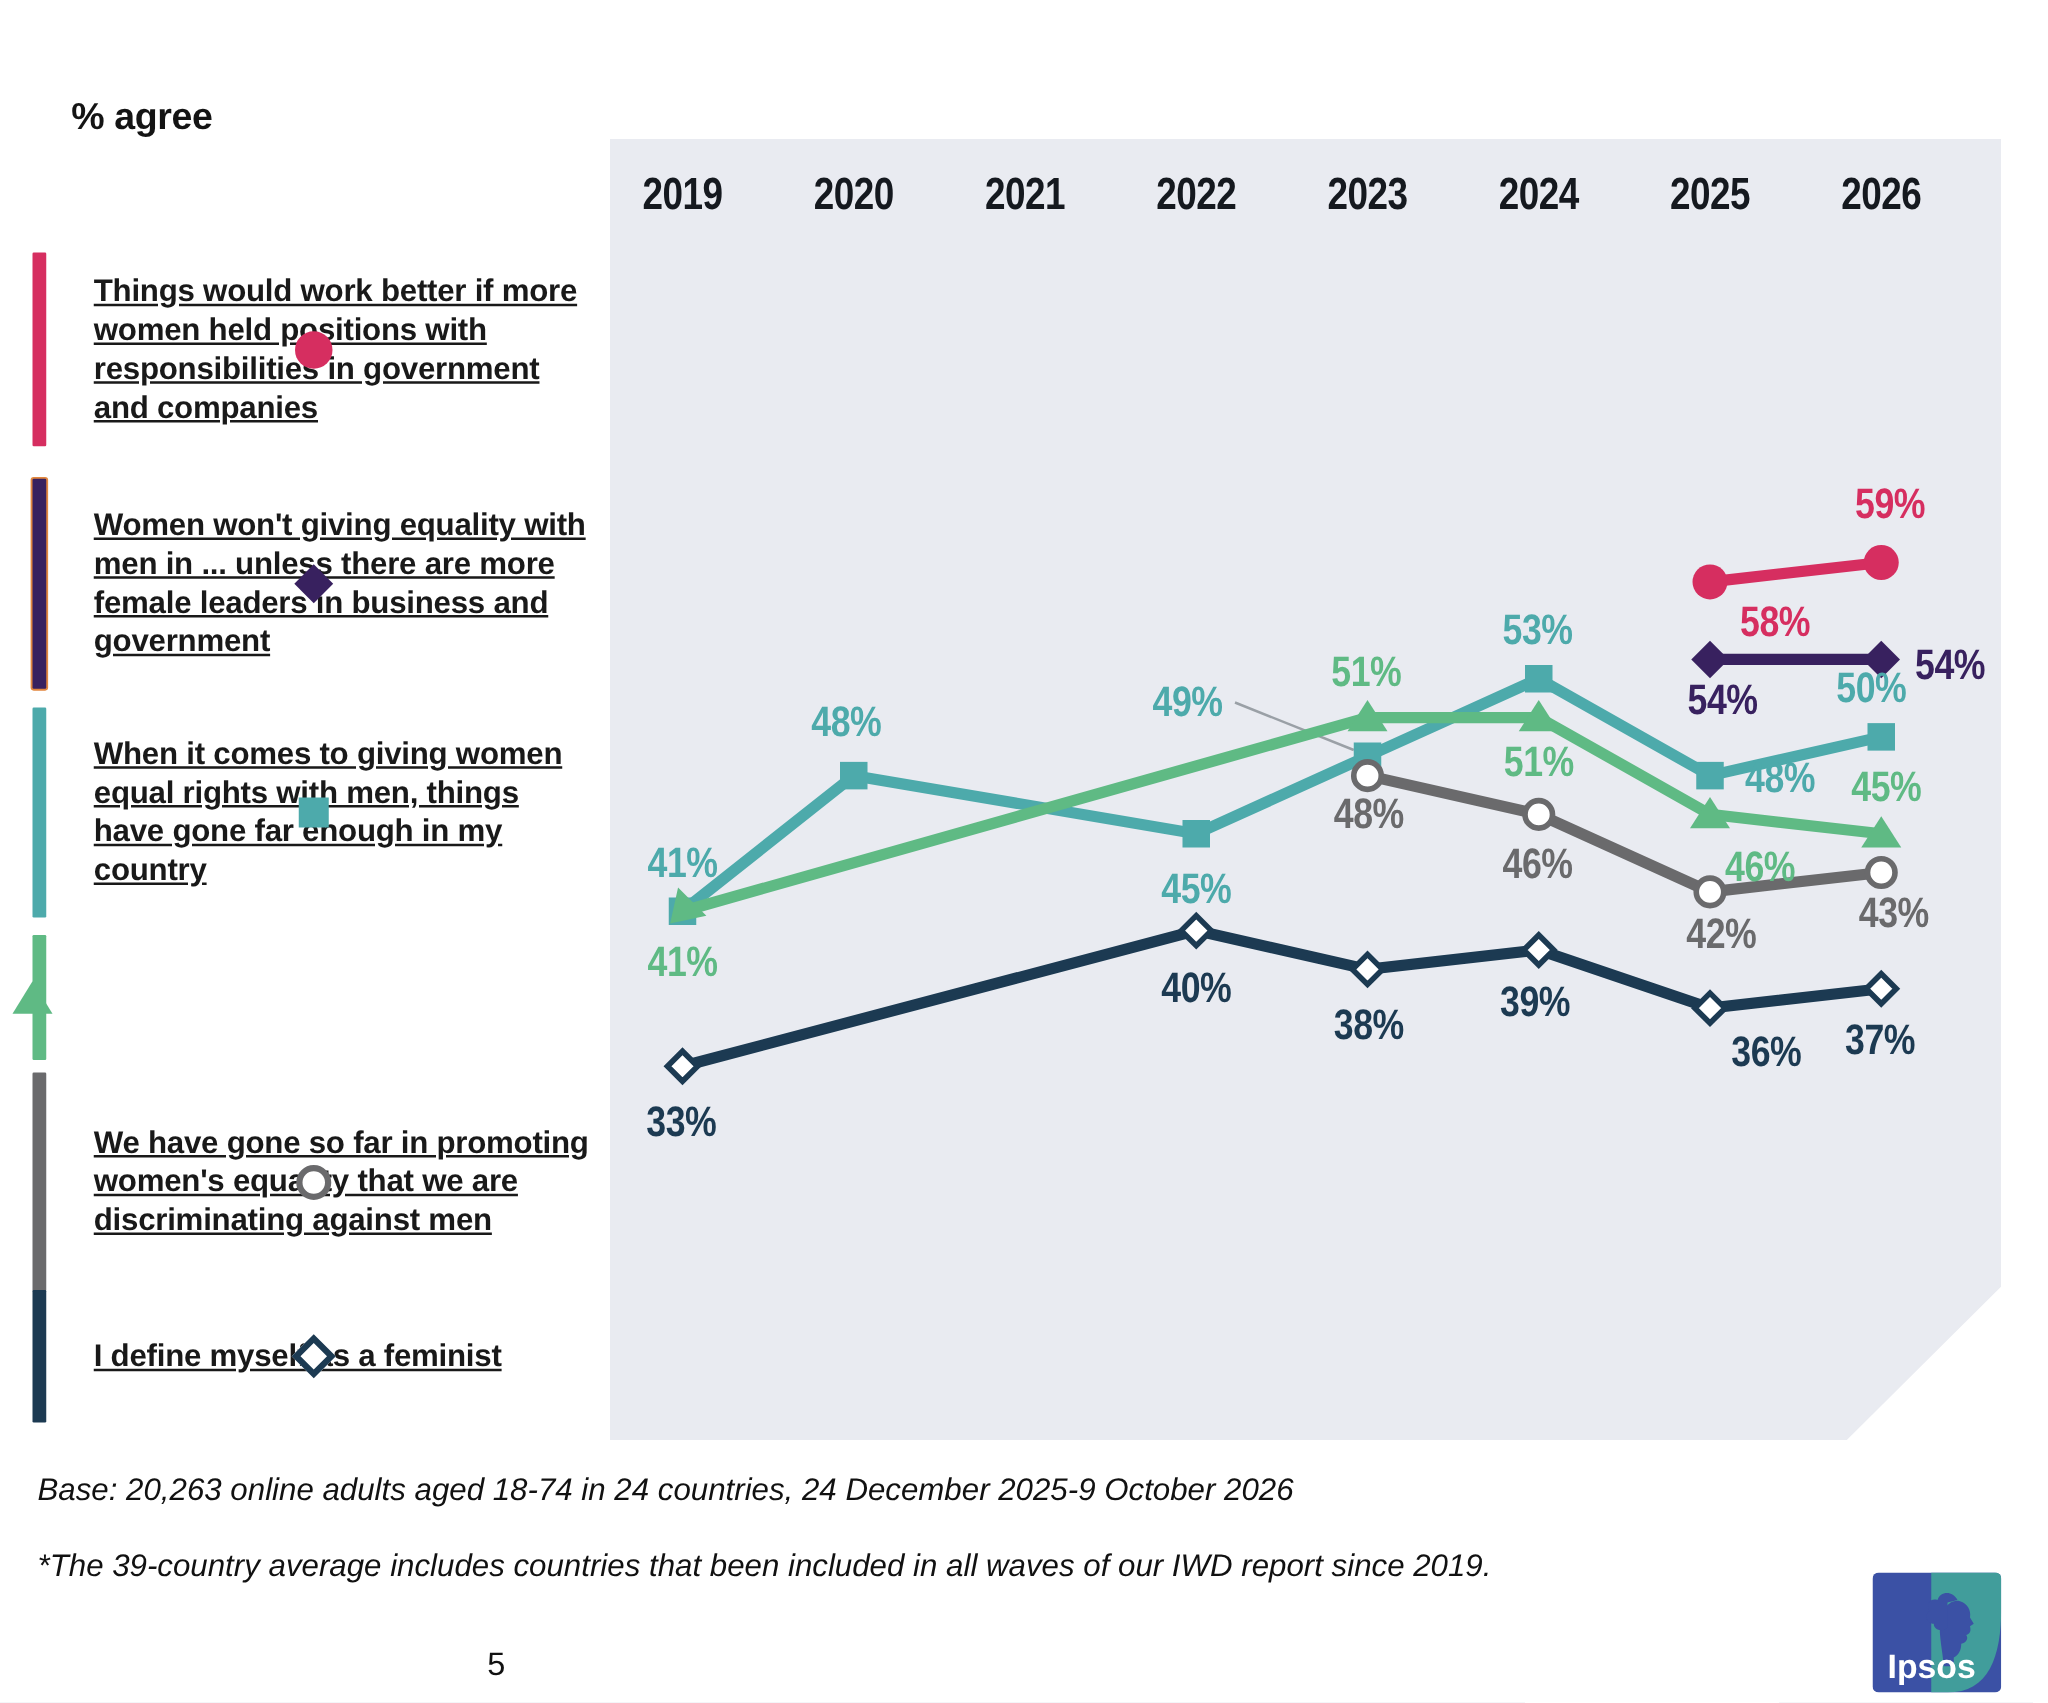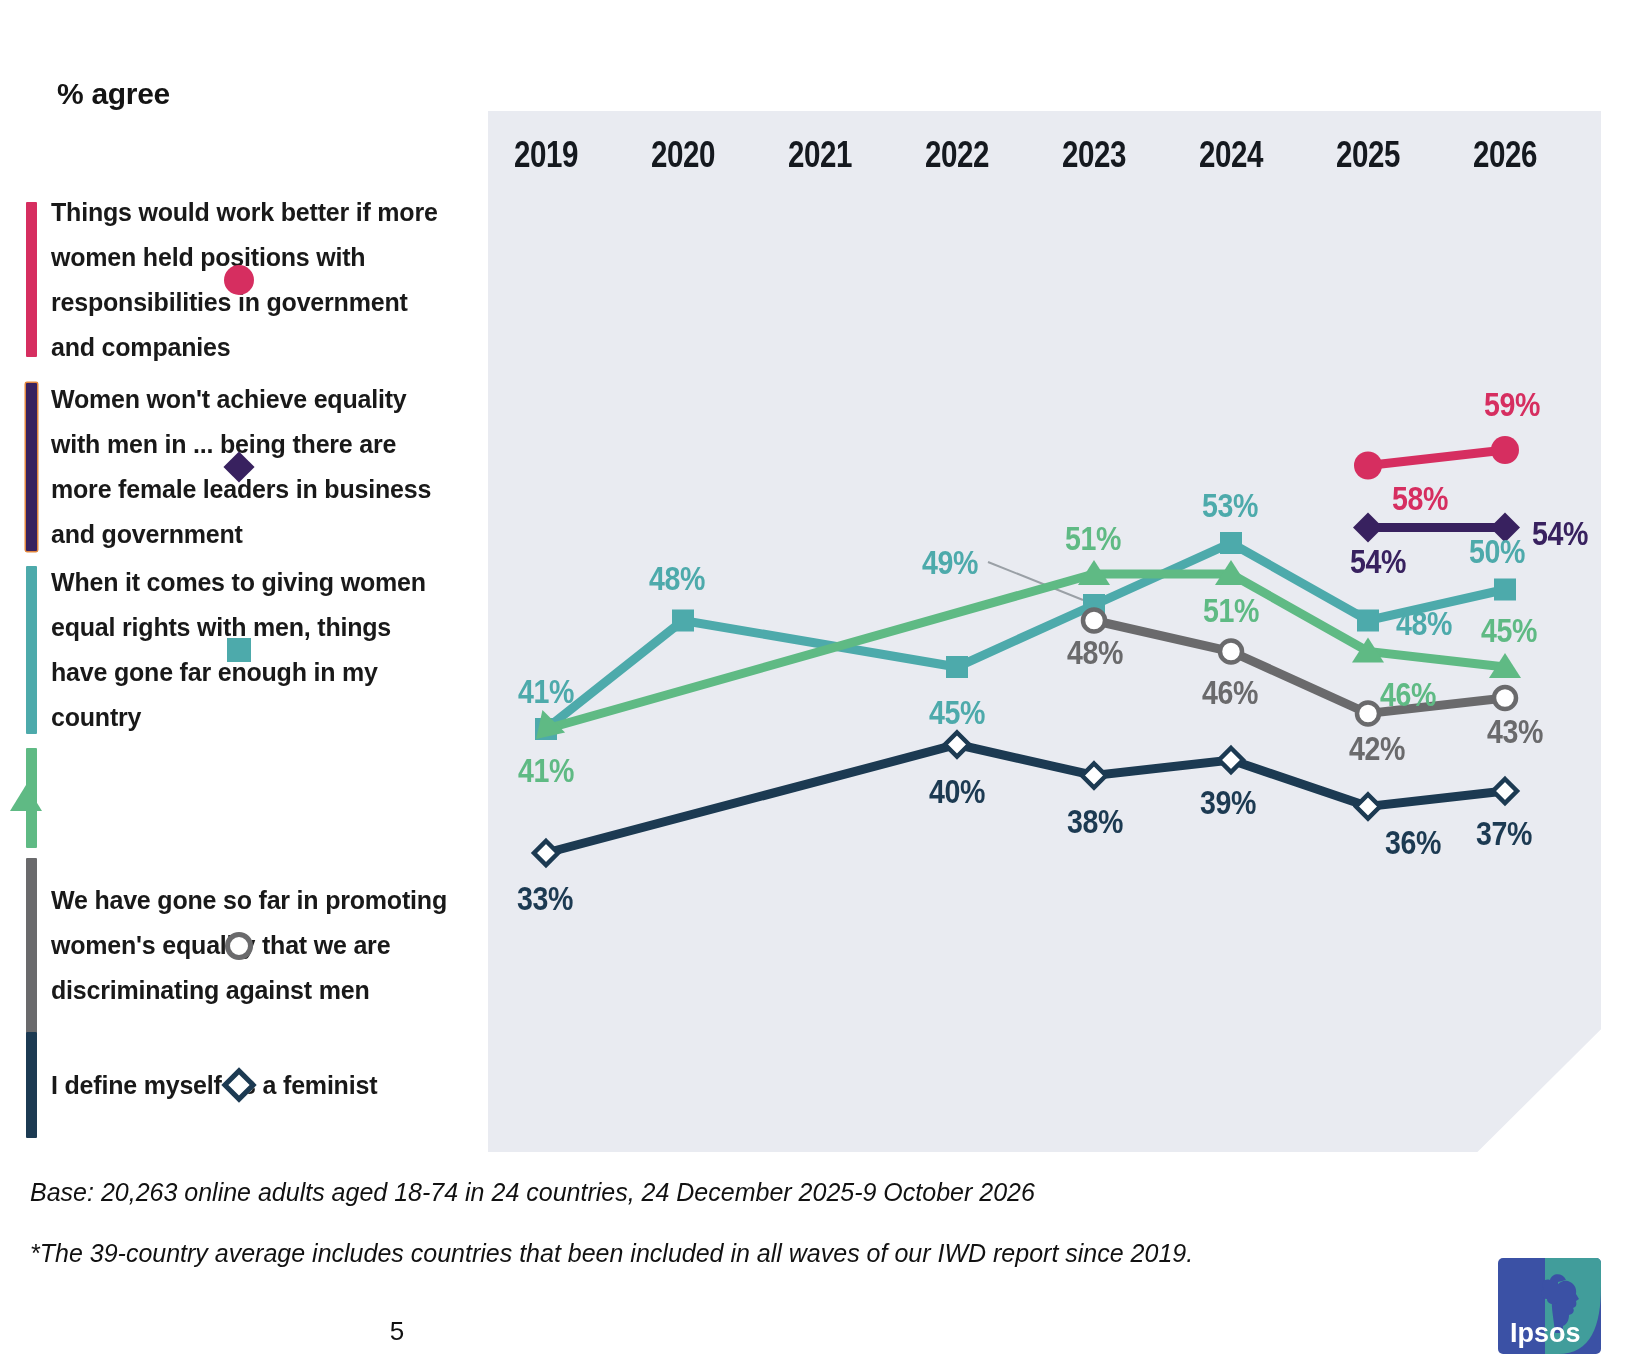--- a/index.html
+++ b/index.html
@@ -15,23 +15,24 @@
     left:57px;top:75px;width:420px;
     font-size:30px;font-weight:700;line-height:37px;color:#141414;
     letter-spacing:-0.3px;
   }
   
   .legend-item{position:absolute;left:26px;display:flex;align-items:center;}
   .legend-bar{position:absolute;left:0;top:0;width:11px;height:100%;border-radius:1px;}
   .legend-bar.outlined{box-shadow:0 0 0 1.5px #e2873f;}
   .legend-marker{position:absolute;left:50%;top:50%;}
   .legend-text{
-    margin-left:25px;width:400px;
-    font-size:25px;font-weight:700;line-height:45px;color:#191919;
+    margin-left:49px;width:400px;
+    font-size:25px;font-weight:700;line-height:31px;color:#191919;
     letter-spacing:-0.2px;
+    text-decoration:underline;
   }
   .m-circle{width:30px;height:30px;border-radius:50%;transform:translate(-50%,-50%);}
   .m-diamond{width:22px;height:22px;transform:translate(-50%,-50%) rotate(45deg);}
   .m-square{width:24px;height:24px;transform:translate(-50%,-50%);}
   .m-triangle{width:0;height:0;border-left:16px solid transparent;border-right:16px solid transparent;transform:translate(-50%,-50%);}
   .m-open-circle{width:18px;height:18px;border-radius:50%;background:#fff;transform:translate(-50%,-50%);}
   .m-open-diamond{width:15px;height:15px;background:#fff;transform:translate(-50%,-50%) rotate(45deg);}
   
   #panel{
     left:488px;top:111px;width:1113px;height:1041px;
@@ -68,21 +69,21 @@
 
 <div id="legend">
     <div class="legend-item" style="top: 202px; height: 155px;">
       <div class="legend-bar" style="background: rgb(214, 46, 96);"></div>
       <div class="legend-marker m-circle" style="background: rgb(214, 46, 96);"></div>
       <div class="legend-text">Things would work better if more women held positions with responsibilities in government and companies</div>
     </div>
     <div class="legend-item" style="top: 383px; height: 168px;">
       <div class="legend-bar outlined" style="background: rgb(56, 33, 95);"></div>
       <div class="legend-marker m-diamond" style="background: rgb(56, 33, 95);"></div>
-      <div class="legend-text">Women won't achieve equality with men in ... being there are more female leaders in business and government</div>
+      <div class="legend-text">Women won't giving equality with men in ... unless there are more female leaders in business and government</div>
     </div>
     <div class="legend-item" style="top: 566px; height: 168px;">
       <div class="legend-bar" style="background: rgb(77, 170, 171);"></div>
       <div class="legend-marker m-square" style="background: rgb(77, 170, 171);"></div>
       <div class="legend-text">When it comes to giving women equal rights with men, things have gone far enough in my country</div>
     </div>
     <div class="legend-item" style="top: 748px; height: 100px;">
       <div class="legend-bar" style="background: rgb(95, 186, 132);"></div>
       <div class="legend-marker m-triangle" style="border-bottom: 26px solid rgb(95, 186, 132);"></div>
     </div>

